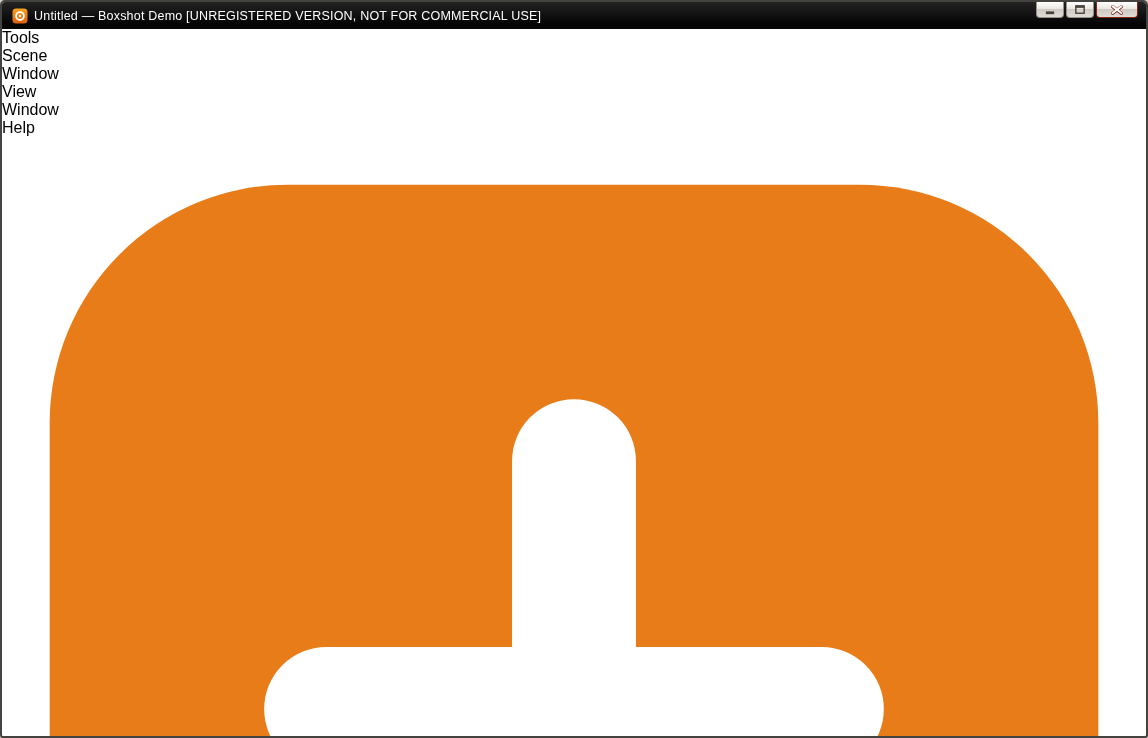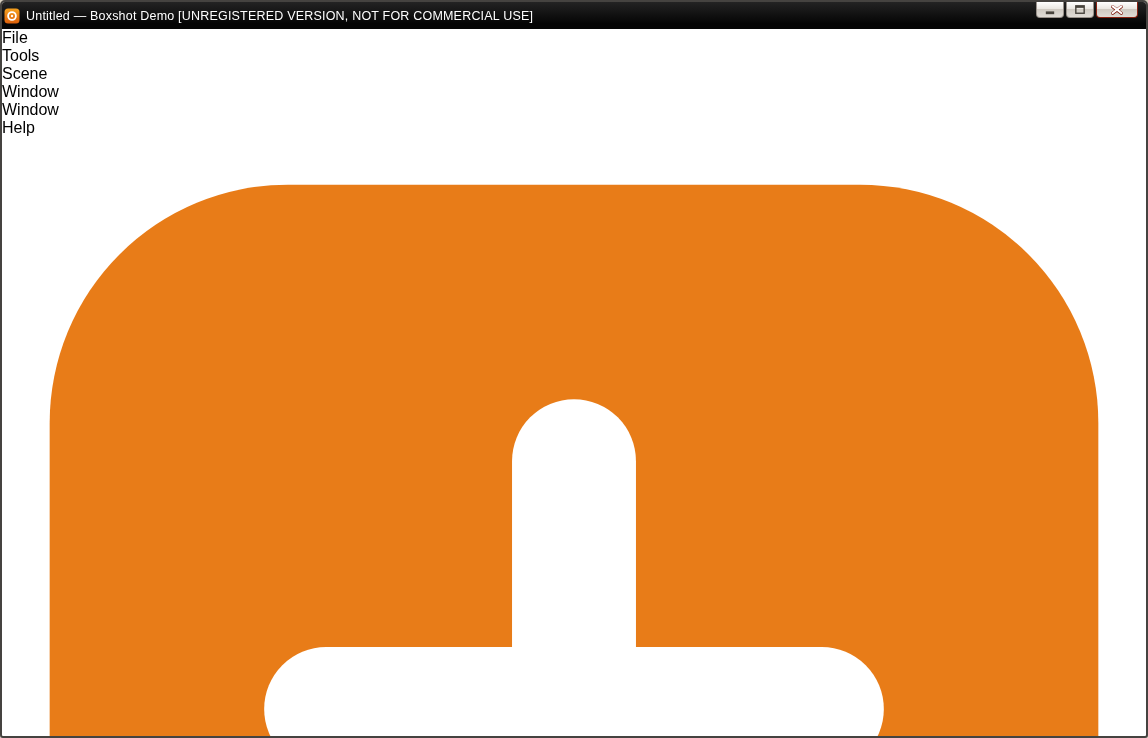--- a/index.html
+++ b/index.html
@@ -4,21 +4,21 @@
 <style>
   * { box-sizing: border-box; margin: 0; padding: 0; }
   html,body { width:1148px; height:738px; }
   body { background:#d8d0c0; font-family:"Liberation Sans", sans-serif; }
 
   .window { width:1148px; height:738px; border:2px solid #454340; border-radius:5px 5px 3px 3px;
             display:flex; flex-direction:column; background:#fff; overflow:hidden; position:relative; }
 
   
   .titlebar { height:27px; background:linear-gradient(180deg,#232323,#050505 80%);
-              display:flex; align-items:center; padding-left:2px; flex:0 0 auto; position:relative; }
+              display:flex; align-items:center; padding-left:10px; flex:0 0 auto; position:relative; }
   .app-icon { width:16px; height:16px; margin-right:6px; flex:0 0 auto; }
   .title-text { color:#ffffff; font-size:12.5px; letter-spacing:.2px; white-space:nowrap; }
   .win-controls { position:absolute; top:0; right:8px; display:flex; gap:2px; }
   .winbtn { height:16px; width:28px; border:1px solid #98918a; border-top:none;
             border-radius:0 0 4px 4px; display:flex; align-items:center; justify-content:center;
             background:linear-gradient(180deg,#ffffff,#eae7e2 45%,#cfcac2 50%,#e0dcd6);
             box-shadow: inset 0 1px 0 rgba(255,255,255,.85); cursor:default; }
   .winbtn.close { width:42px; border-color:#8c2313;
             background:linear-gradient(180deg,#f6b7a6,#e8males 0; background:linear-gradient(180deg,#f6b7a6,#e7males; }
   .winbtn.close { background:linear-gradient(180deg,#f3ab97,#e07a5a 45%,#cd472a 50%,#c03a20); }
@@ -77,24 +77,24 @@
       <div class="winbtn close">
         <svg width="42" height="16" viewBox="0 0 42 16">
           <path d="M16.5 4.5 L25.5 11.5 M25.5 4.5 L16.5 11.5" stroke="#7c1508" stroke-width="3.4" stroke-linecap="round"></path>
           <path d="M16.5 4.2 L25.5 11.2 M25.5 4.2 L16.5 11.2" stroke="#ffffff" stroke-width="2.2" stroke-linecap="round"></path>
         </svg>
       </div>
     </div>
   </div>
 
   <div class="menubar" id="menubar">
-      <div class="menu-item">File</div>
       <div class="menu-item">Tools</div>
       <div class="menu-item">Scene</div>
       <div class="menu-item">Window</div>
+      <div class="menu-item">View</div>
       <div class="menu-item">Window</div>
       <div class="menu-item">Help</div>
     </div>
 
   <div class="toolbar" id="toolbar">
       <div class="tb-group g1">
         <div class="tb-btn active"><svg viewBox="0 0 24 24">
             <rect x="1" y="1" width="22" height="22" rx="5" fill="#e87c18"></rect>
     <rect x="10.7" y="5.5" width="2.6" height="13" rx="1.3" fill="#fff"></rect>
     <rect x="5.5" y="10.7" width="13" height="2.6" rx="1.3" fill="#fff"></rect>

